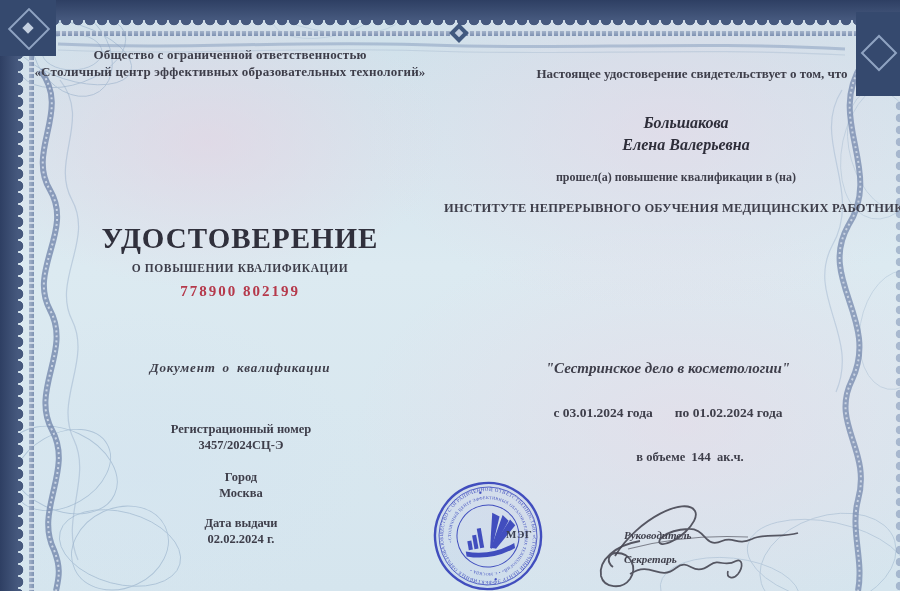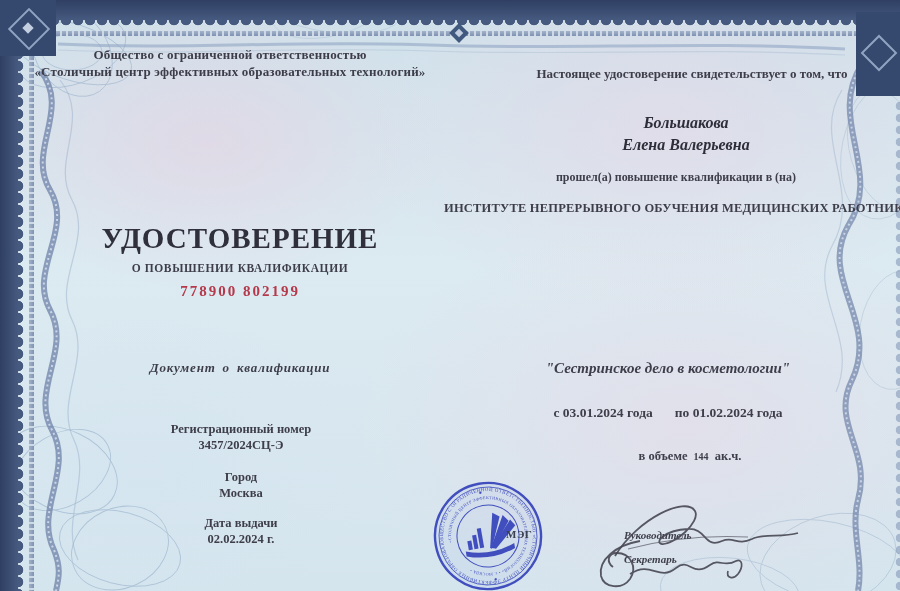--- a/index.html
+++ b/index.html
@@ -56,21 +56,21 @@
   .doc-type{left:56px;top:360px;width:368px;font-size:13px;font-style:italic;font-weight:600;letter-spacing:.8px;word-spacing:3px;}
   .small-block{width:330px;left:76px;font-size:12.5px;font-weight:600;line-height:16px;}
   .reg{top:421px;}
   .city{top:469px;}
   .issue{top:515px;}
   .program-label{left:470px;top:317px;width:396px;font-size:11.5px;font-weight:600;}
   .program-name{left:462px;top:360px;width:412px;font-size:15px;font-weight:700;font-style:italic;}
   .period{left:470px;top:405px;width:396px;font-size:13.5px;font-weight:600;}
   .period .gap{display:inline-block;width:22px;}
   .volume{left:560px;top:449px;width:260px;font-size:12.5px;font-weight:600;}
-  .volume .val{font-size:10px;font-weight:700;margin:0 3px;}
+  .volume .val{font-size:13px;font-weight:700;margin:0 3px;}
   .sig-label{position:absolute;z-index:4;font-size:11px;font-style:italic;font-weight:600;color:#3e3e4a;text-align:left;margin-left:32px;}
   .head-label{left:592px;top:529px;}
   .secretary-label{left:592px;top:553px;}
   .seal-mark{position:absolute;left:506px;top:528px;z-index:4;font-size:11px;font-weight:700;color:#3a3f52;letter-spacing:.5px;}
 </style>
 </head>
 <body>
 
 <div class="stage">
 

